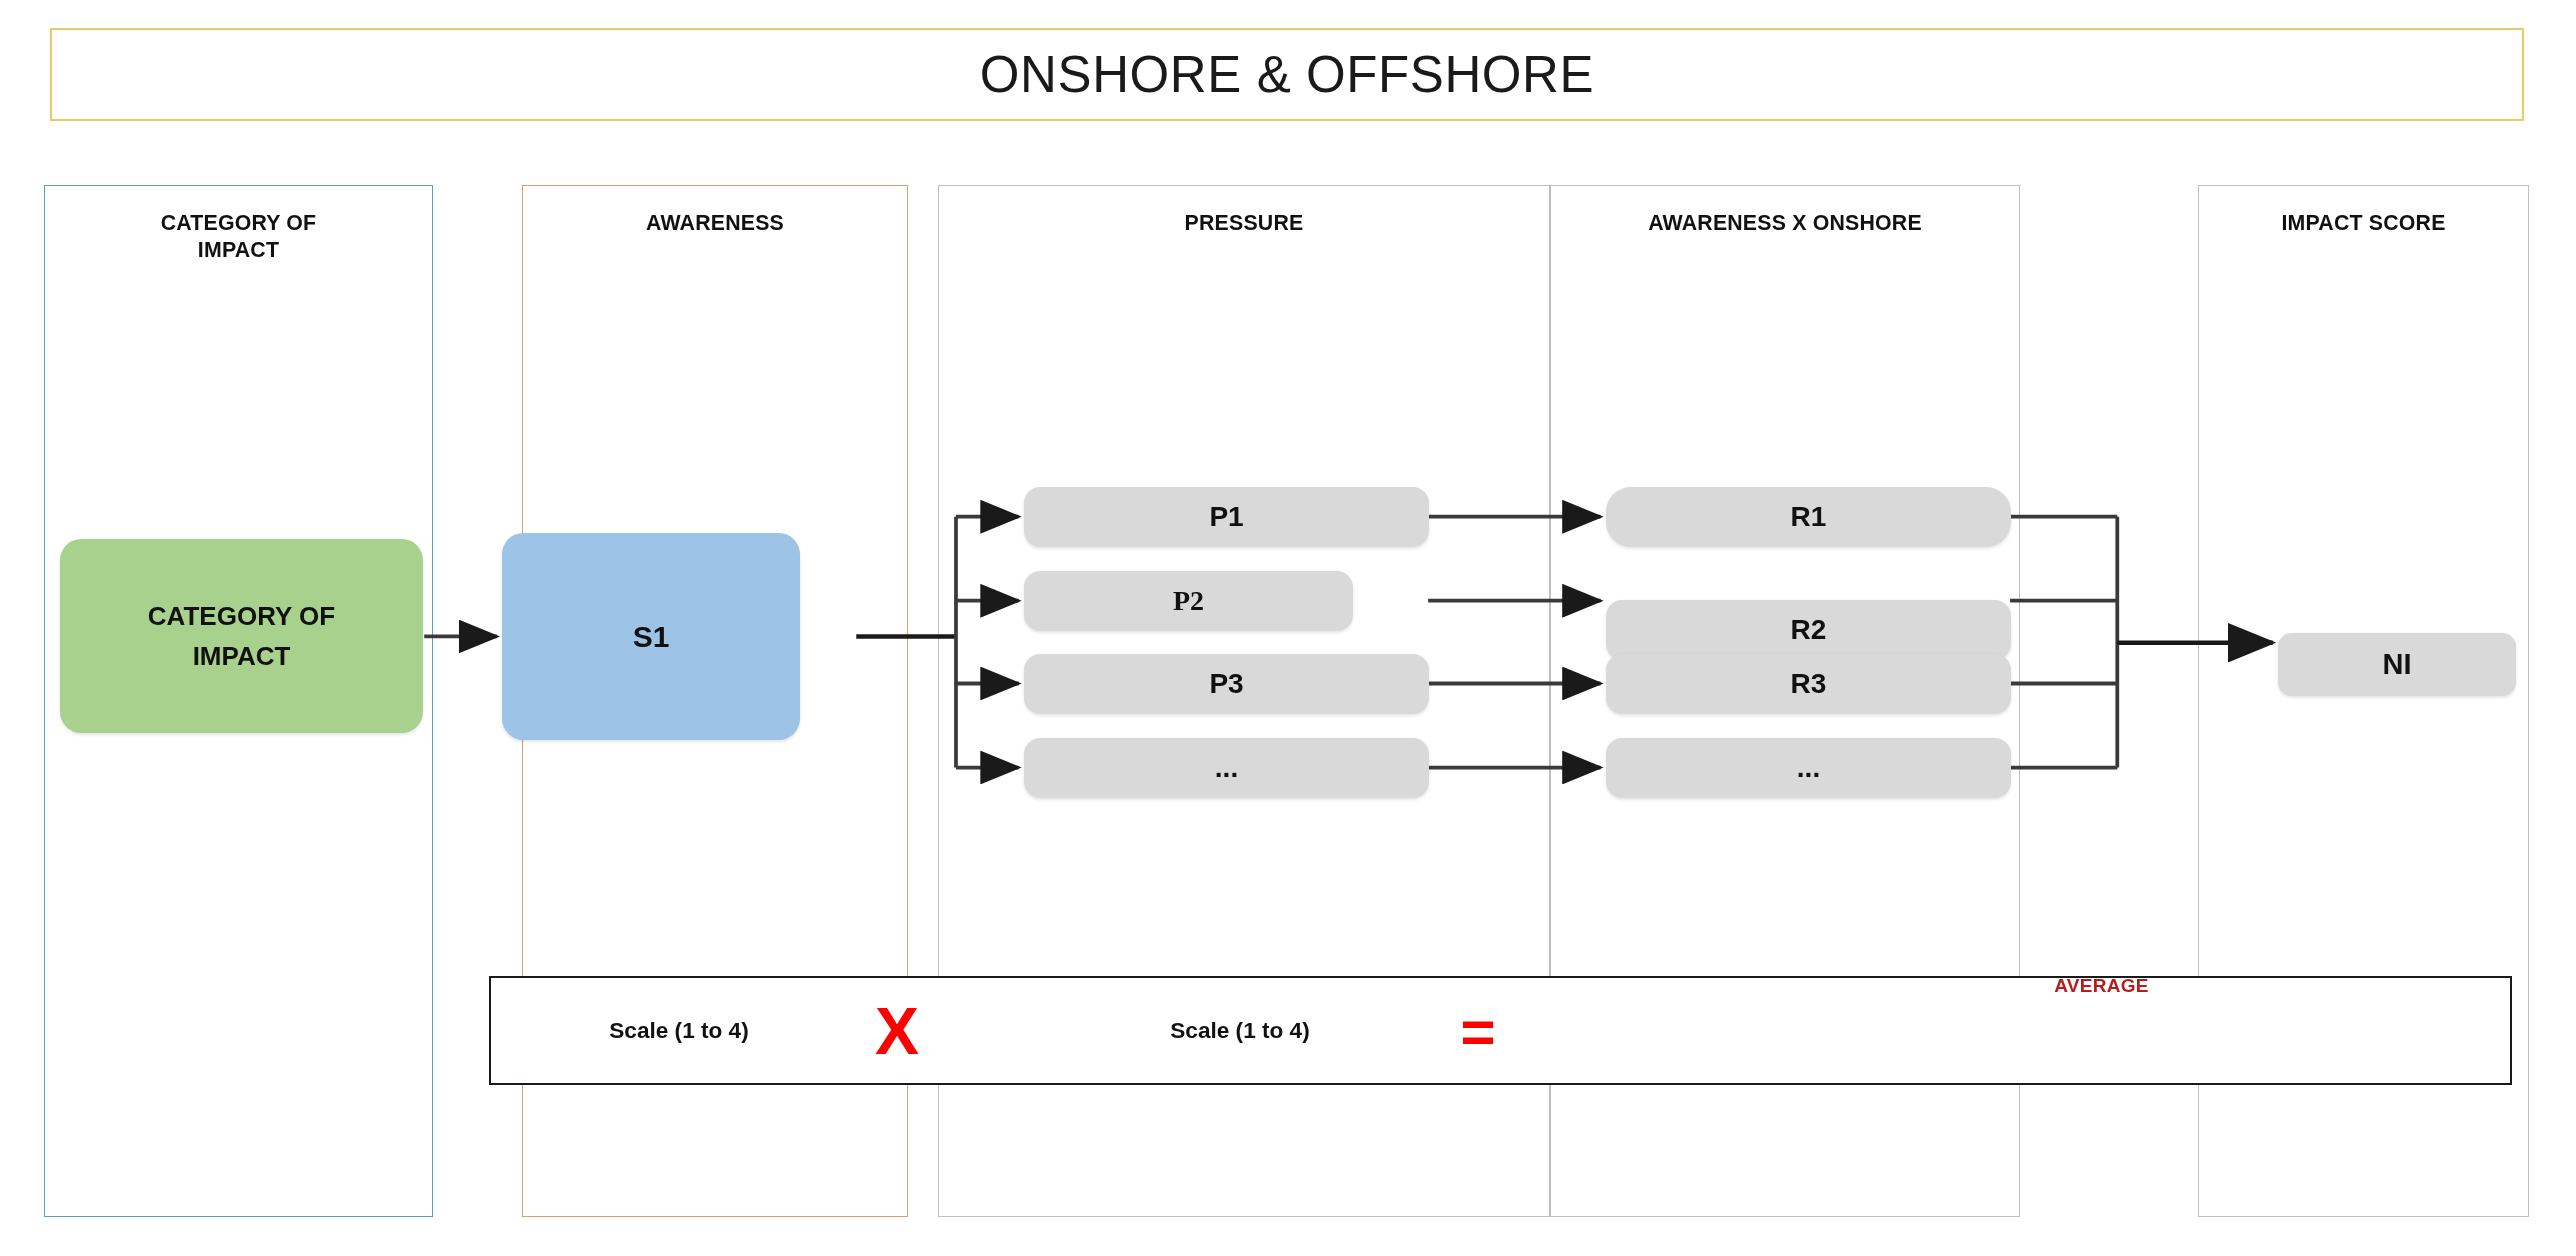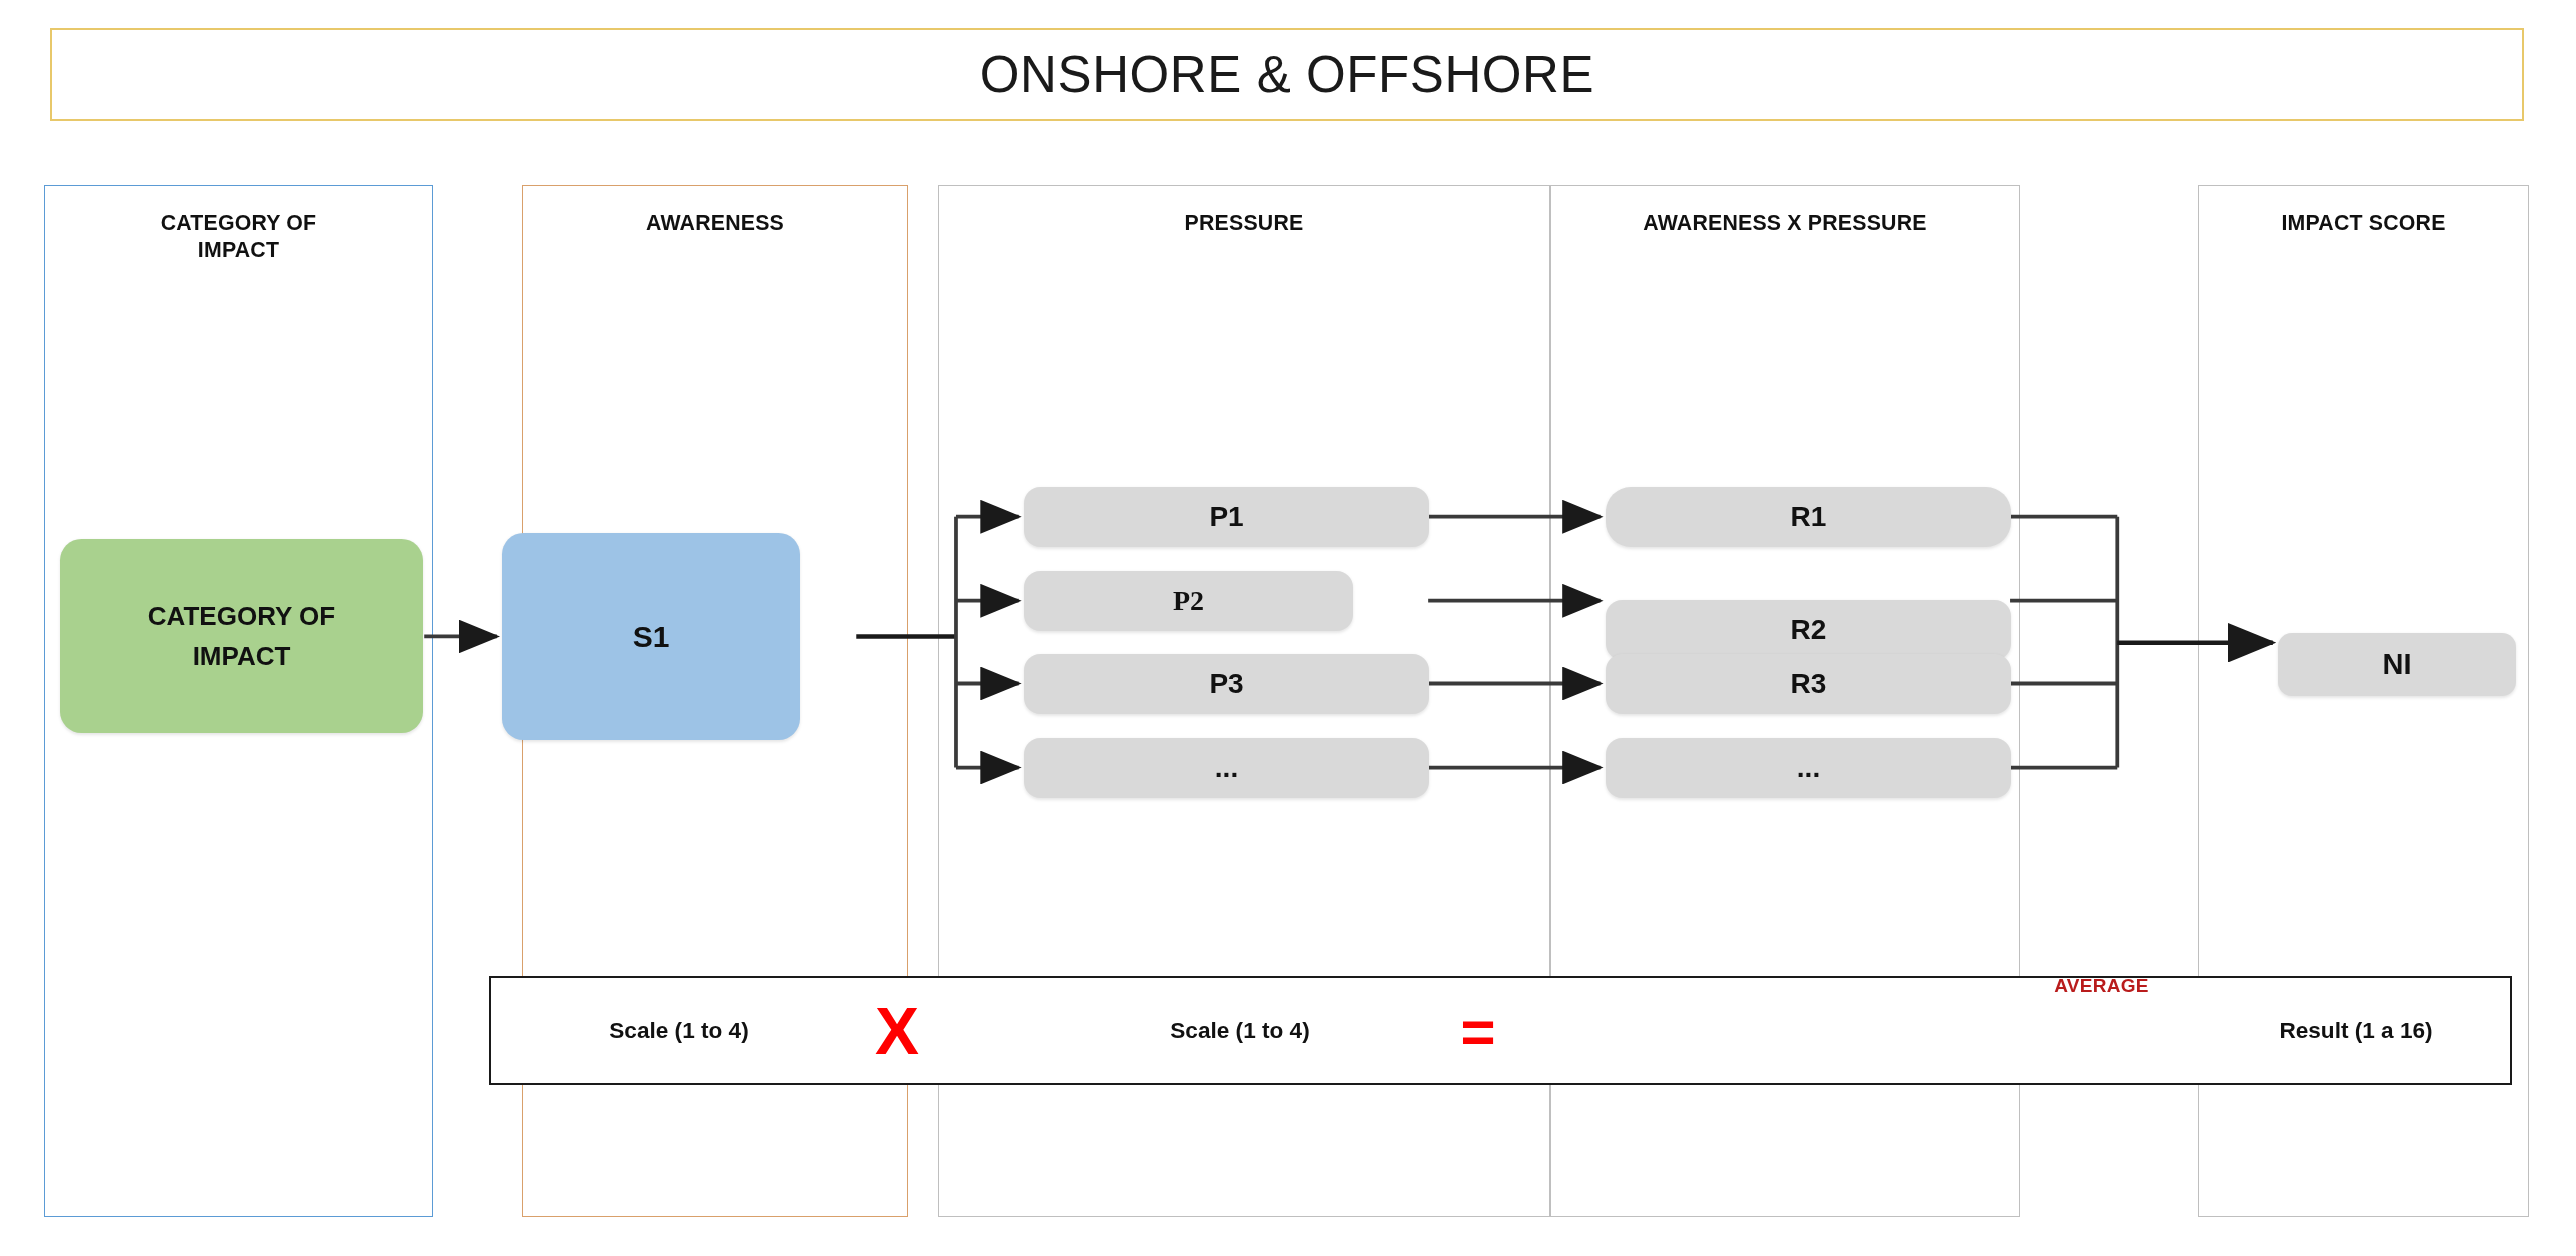--- a/index.html
+++ b/index.html
@@ -114,21 +114,21 @@
 
 <div class="abs col" id="col-awareness">
   <div class="col-head">AWARENESS</div>
 </div>
 
 <div class="abs col" id="col-pressure">
   <div class="col-head">PRESSURE</div>
 </div>
 
 <div class="abs col" id="col-axp">
-  <div class="col-head">AWARENESS X PRESSURE</div>
+  <div class="col-head">AWARENESS X ONSHORE</div>
 </div>
 
 <div class="abs col" id="col-impact">
   <div class="col-head">IMPACT SCORE</div>
 </div>
 
 <svg id="wires" viewBox="0 0 4107 2003" xmlns="http://www.w3.org/2000/svg">
   <defs>
     <marker id="ah" markerWidth="11" markerHeight="9" refX="10.2" refY="4.5" orient="auto" markerUnits="strokeWidth">
       <path d="M0,0 L11,4.5 L0,9 z" fill="#1a1a1a"></path>
@@ -177,19 +177,18 @@
 <div class="abs node gbox" id="r1">R1</div>
 <div class="abs node gbox" id="r2">R2</div>
 <div class="abs node gbox" id="r3">R3</div>
 <div class="abs node gbox" id="r4">...</div>
 
 <div class="abs node" id="node-ni">NI</div>
 
 <div class="abs" id="legend-box">
   <div class="legend-cell" id="legend-scale-a">Scale (1 to 4)</div>
   <div class="legend-cell" id="legend-scale-b">Scale (1 to 4)</div>
-  <div class="legend-cell" id="legend-result">Result (1 a 16)</div>
 </div>
 
 <div class="abs op" id="op-multiply">X</div>
 <div class="abs op" id="op-equals">=</div>
 <div class="abs" id="avg-label">AVERAGE</div>
 
 
 </body></html>

